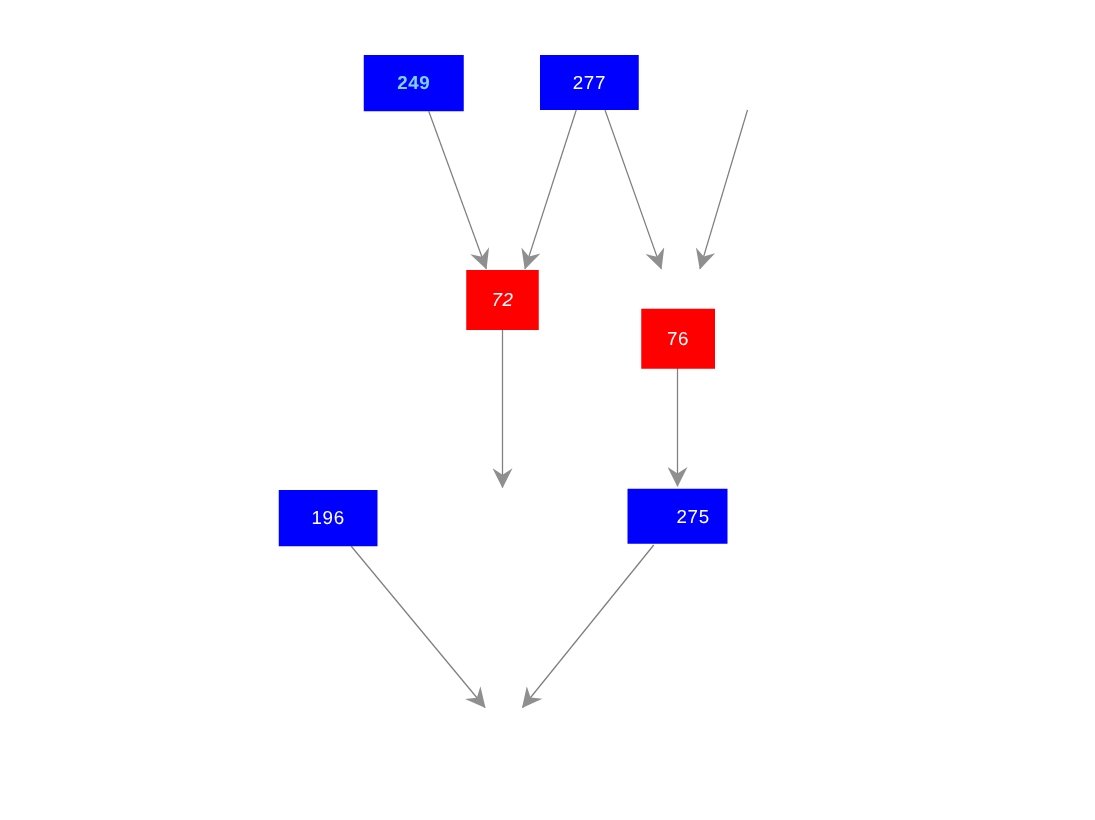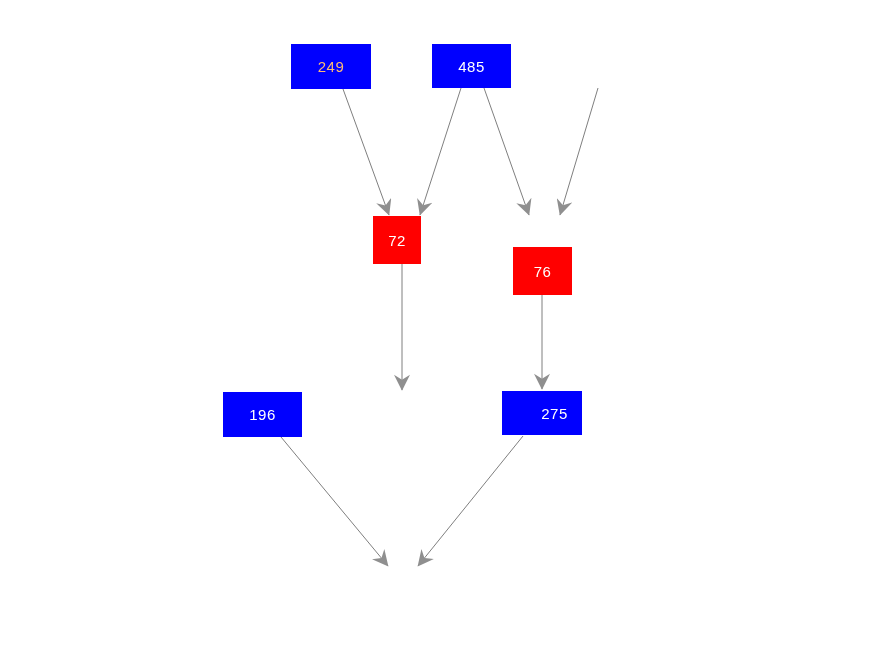--- a/index.html
+++ b/index.html
@@ -63,26 +63,26 @@
         <path d="M 484 88 L 529 215" stroke="#7f7f7f" stroke-width="1" fill="none" marker-end="url(#arrowhead)"></path>
         <path d="M 598 88 L 560 215" stroke="#7f7f7f" stroke-width="1" fill="none" marker-end="url(#arrowhead)"></path>
         <path d="M 402 264 L 402 390" stroke="#7f7f7f" stroke-width="1" fill="none" marker-end="url(#arrowhead)"></path>
         <path d="M 542 264 L 542 389" stroke="#7f7f7f" stroke-width="1" fill="none" marker-end="url(#arrowhead)"></path>
         <path d="M 281 437 L 388 566" stroke="#7f7f7f" stroke-width="1" fill="none" marker-end="url(#arrowhead)"></path>
         <path d="M 523 436 L 418 566" stroke="#7f7f7f" stroke-width="1" fill="none" marker-end="url(#arrowhead)"></path>
       </g>
   </svg>
   <div id="node-layer">
       <div class="node" style="left: 291px; top: 44px; width: 80px; height: 45px; background: rgb(0, 0, 255);">
-        <span class="node-label" style="color: #fdba74;">249</span>
+        <span class="node-label" style="color: #7dd3fc; font-weight: bold;">249</span>
       </div>
       <div class="node" style="left: 432px; top: 44px; width: 79px; height: 44px; background: rgb(0, 0, 255);">
-        <span class="node-label" style="color: rgb(255, 255, 255);">485</span>
+        <span class="node-label" style="color: rgb(255, 255, 255);">277</span>
       </div>
-      <div class="node" style="left: 373px; top: 216px; width: 48px; height: 48px; background: rgb(255, 0, 0);">
+      <div class="node" style="left: 373px; top: 216px; width: 58px; height: 48px; background: rgb(255, 0, 0); font-style: italic;">
         <span class="node-label" style="color: rgb(255, 255, 255);">72</span>
       </div>
       <div class="node" style="left: 513px; top: 216px; width: 59px; height: 48px; background: rgb(255, 0, 0); margin-top: 31px;">
         <span class="node-label" style="color: rgb(255, 255, 255);">76</span>
       </div>
       <div class="node" style="left: 223px; top: 392px; width: 79px; height: 45px; background: rgb(0, 0, 255); text-align: right;">
         <span class="node-label" style="color: rgb(255, 255, 255);">196</span>
       </div>
       <div class="node" style="left: 502px; top: 391px; width: 80px; height: 44px; background: rgb(0, 0, 255);">
         <span class="node-label" style="color: rgb(255, 255, 255); margin-left: 25px;">275</span>

